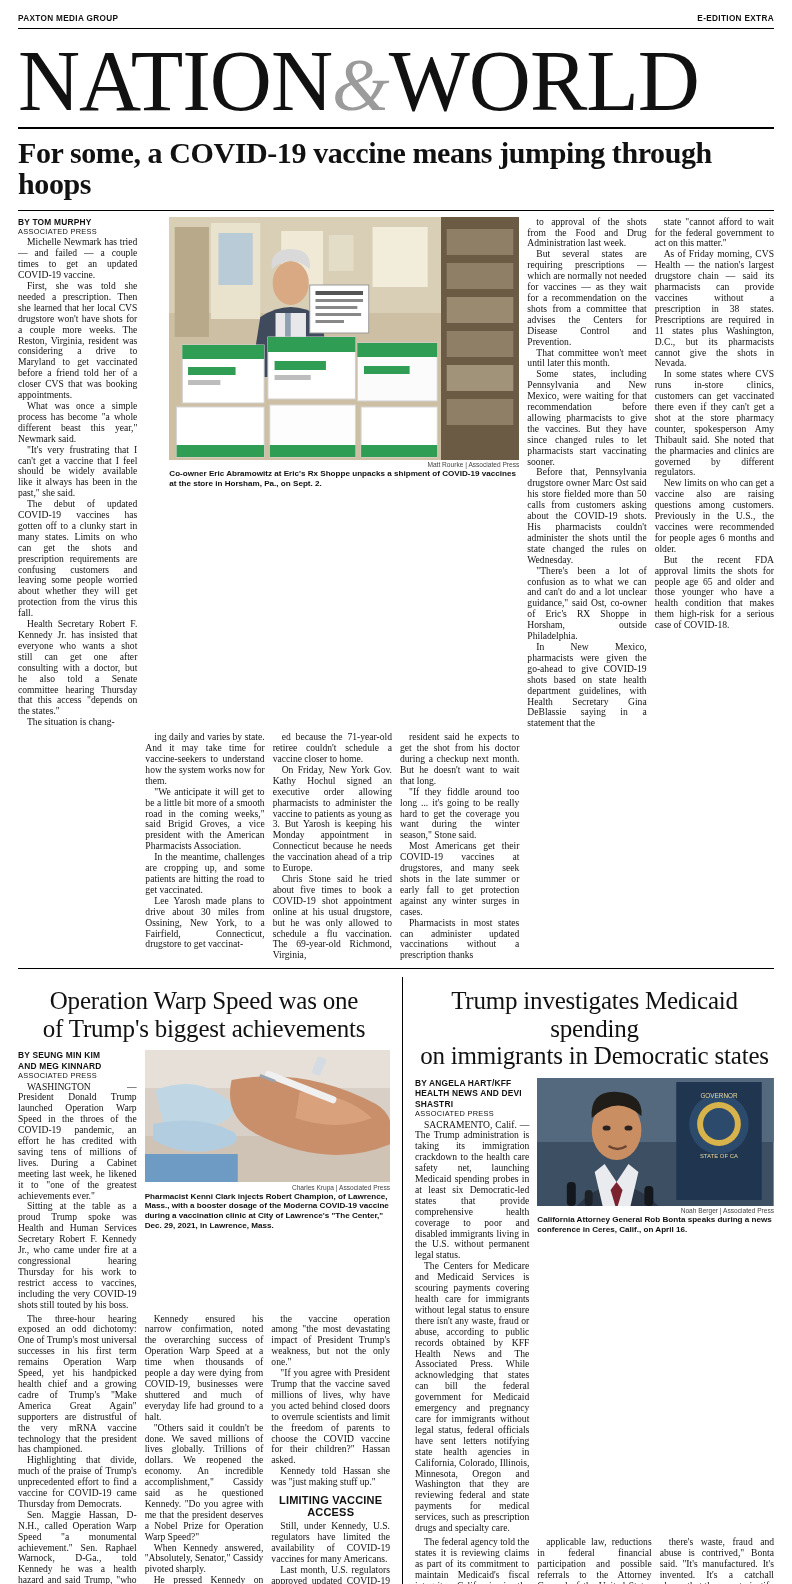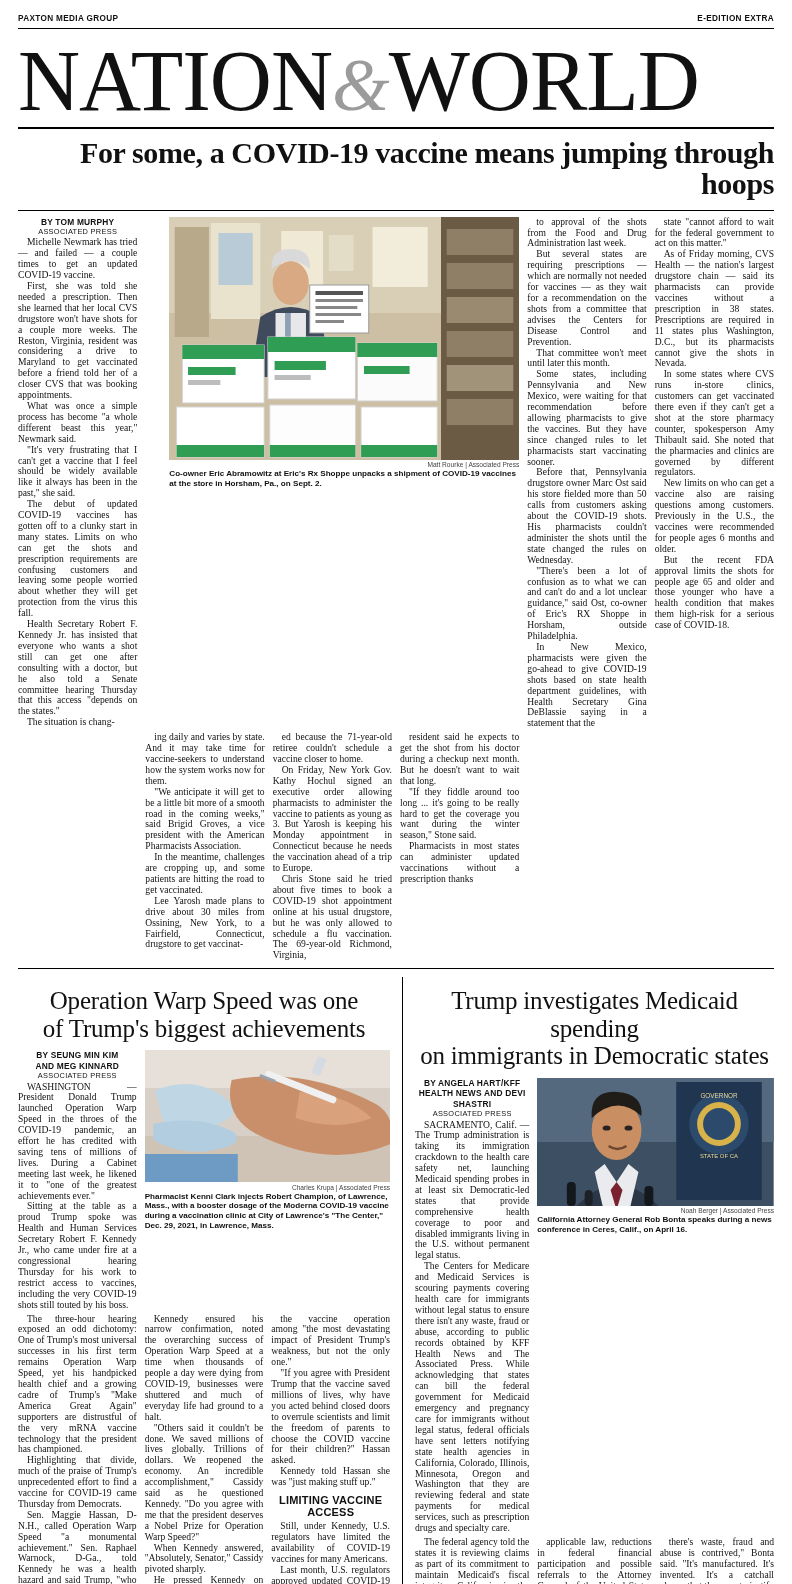--- a/index.html
+++ b/index.html
@@ -35,35 +35,34 @@
   .flag .amp { color:#9b9b9b; font-style:italic; font-size:74px; }
   .rule-thick { border-bottom:2.2px solid #000; margin-bottom:6px; }
   .rule-thin { border-bottom:1px solid #000; }
 
   
   h1.hed {
     font-family:"Liberation Serif", serif;
     font-weight:bold;
     font-size:30px; line-height:1.04;
     margin:8px 0 10px 0;
-    text-align:right;
+    text-align:left;
     letter-spacing:-0.4px;
   }
   h2.hed2 {
     font-family:"Liberation Serif", serif;
     font-weight:normal;
     font-size:25px; line-height:1.1;
     margin:10px 0 8px 0;
     text-align:center;
     letter-spacing:-0.2px;
   }
 
   .byline {
     font-family:"Liberation Sans", sans-serif;
-    text-align:center;
     font-weight:bold;
     font-size:8.4px;
     line-height:1.25;
     letter-spacing:0.2px;
     margin-bottom:1px;
   }
   .byline .org { font-weight:normal; font-size:7.4px; letter-spacing:0.3px; }
 
   
   .col p {
@@ -231,20 +230,21 @@
       <p>Lee Yarosh made plans to drive about 30 miles from Ossining, New York, to a Fairfield, Connecticut, drugstore to get vaccinat-</p>
     </div>
     <div class="col">
       <p>ed because the 71-year-old retiree couldn't schedule a vaccine closer to home.</p>
       <p>On Friday, New York Gov. Kathy Hochul signed an executive order allowing pharmacists to administer the vaccine to patients as young as 3. But Yarosh is keeping his Monday appointment in Connecticut because he needs the vaccination ahead of a trip to Europe.</p>
       <p>Chris Stone said he tried about five times to book a COVID-19 shot appointment online at his usual drugstore, but he was only allowed to schedule a flu vaccination. The 69-year-old Richmond, Virginia,</p>
     </div>
     <div class="col">
       <p>resident said he expects to get the shot from his doctor during a checkup next month. But he doesn't want to wait that long.</p>
       <p>"If they fiddle around too long ... it's going to be really hard to get the coverage you want during the winter season," Stone said.</p>
+      <p>Most Americans get their COVID-19 vaccines at drugstores, and many seek shots in the late summer or early fall to get protection against any winter surges in cases.</p>
       <p>Pharmacists in most states can administer updated vaccinations without a prescription thanks</p>
     </div>
     <div></div>
       <div></div>
   </div>
 
   <div class="divider-h"></div>
 
   <div class="art2wrap">
 

